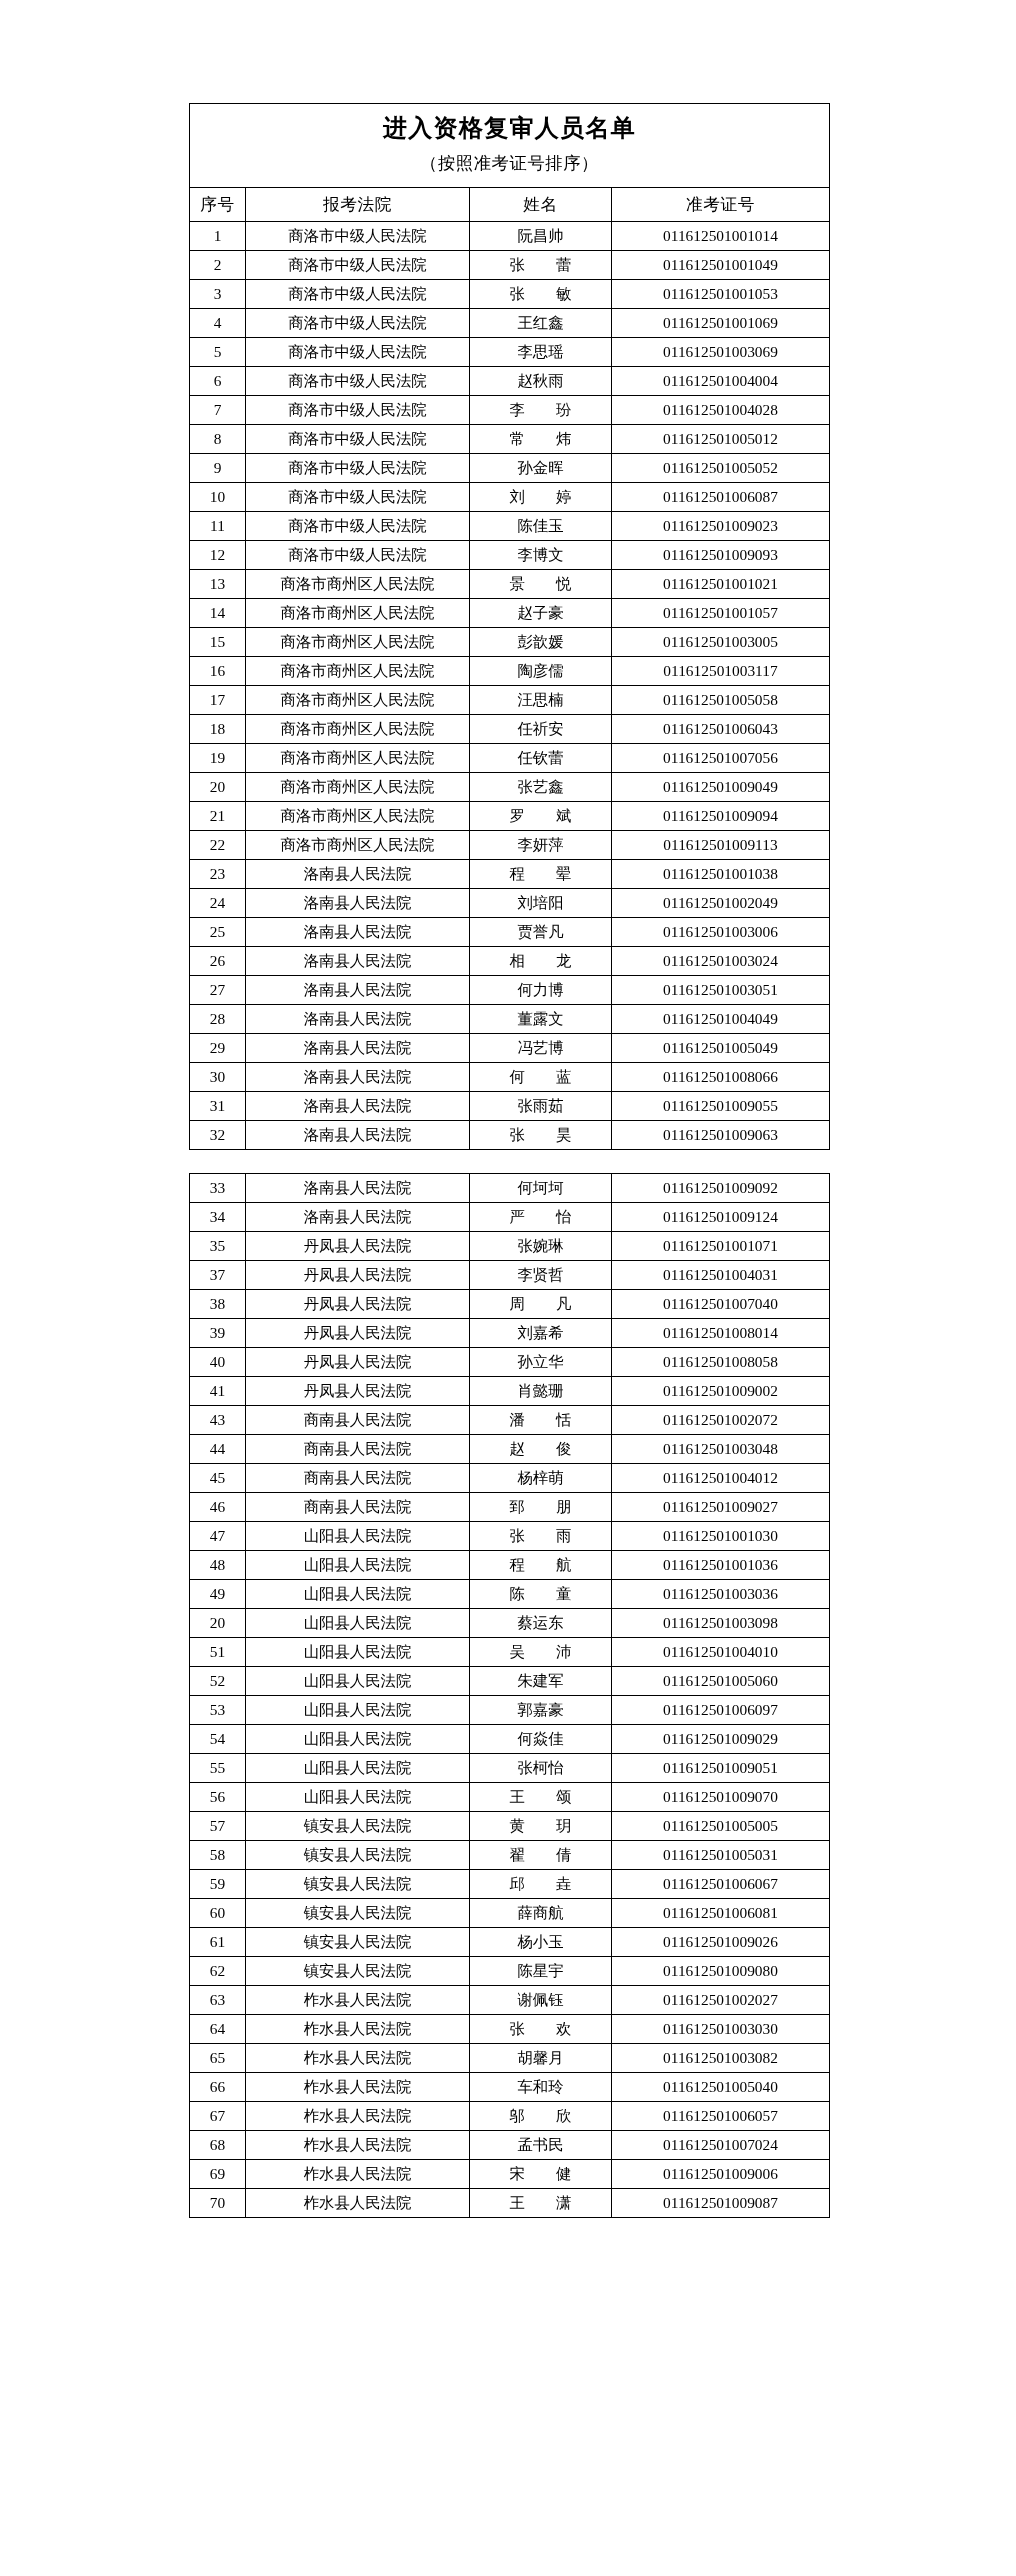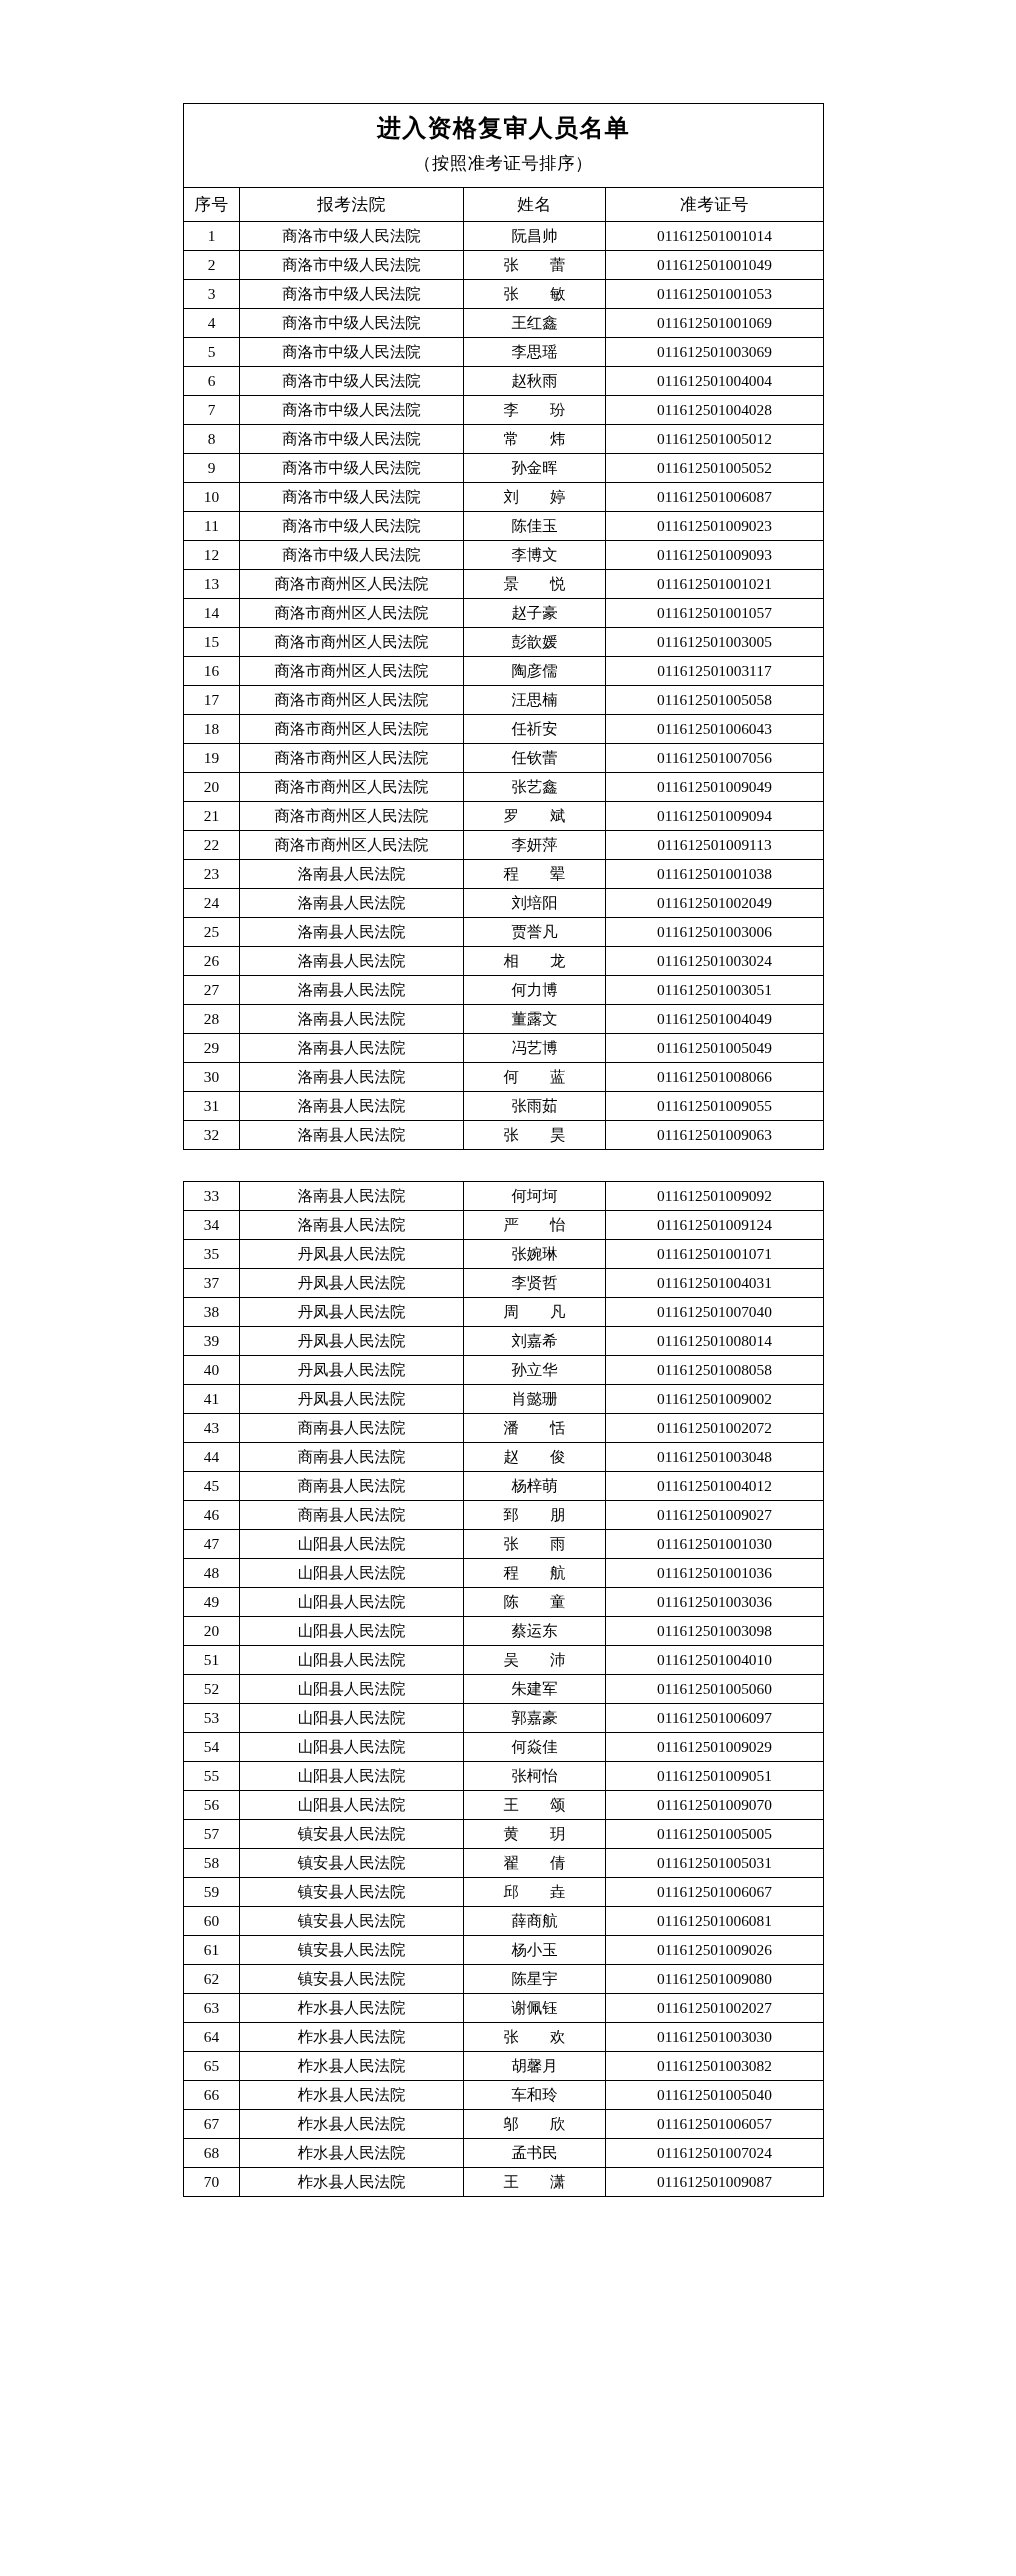--- a/index.html
+++ b/index.html
@@ -14,21 +14,21 @@
     position: relative;
     overflow: hidden;
   }
   .page {
     width: 1017px;
     height: 2576px;
     position: relative;
   }
   .doc-wrap {
     position: absolute;
-    left: 183px;
+    left: 189px;
     top: 103px;
     width: 641px;
   }
   table.tbl {
     border-collapse: collapse;
     width: 641px;
     table-layout: fixed;
   }
   table.tbl td, table.tbl th {
     border: 1px solid #000000;
@@ -78,21 +78,21 @@
   }
   .code-cell {
     font-family: "Liberation Serif", "DejaVu Serif", serif;
     font-size: 15.4px;
     letter-spacing: 0px;
   }
   table.tbl2 {
     border-collapse: collapse;
     width: 641px;
     table-layout: fixed;
-    margin-top: 31px;
+    margin-top: 23px;
   }
   table.tbl2 td {
     border: 1px solid #000000;
     padding: 0;
     text-align: center;
     vertical-align: middle;
     color: #000000;
     height: 28px;
     font-size: 15.4px;
   }
@@ -604,20 +604,29 @@
               </span></td>
             <td class="code-cell">011612501006057</td>
           </tr>
           <tr class="row">
             <td>68</td>
             <td>柞水县人民法院</td>
             <td><span class="name-inner">孟书民</span></td>
             <td class="code-cell">011612501007024</td>
           </tr>
           <tr class="row">
+            <td>69</td>
+            <td>柞水县人民法院</td>
+            <td><span class="name-2">
+                <span>宋</span>
+                <span>健</span>
+              </span></td>
+            <td class="code-cell">011612501009006</td>
+          </tr>
+          <tr class="row">
             <td>70</td>
             <td>柞水县人民法院</td>
             <td><span class="name-2">
                 <span>王</span>
                 <span>潇</span>
               </span></td>
             <td class="code-cell">011612501009087</td>
           </tr>
         </tbody>
     </table>

